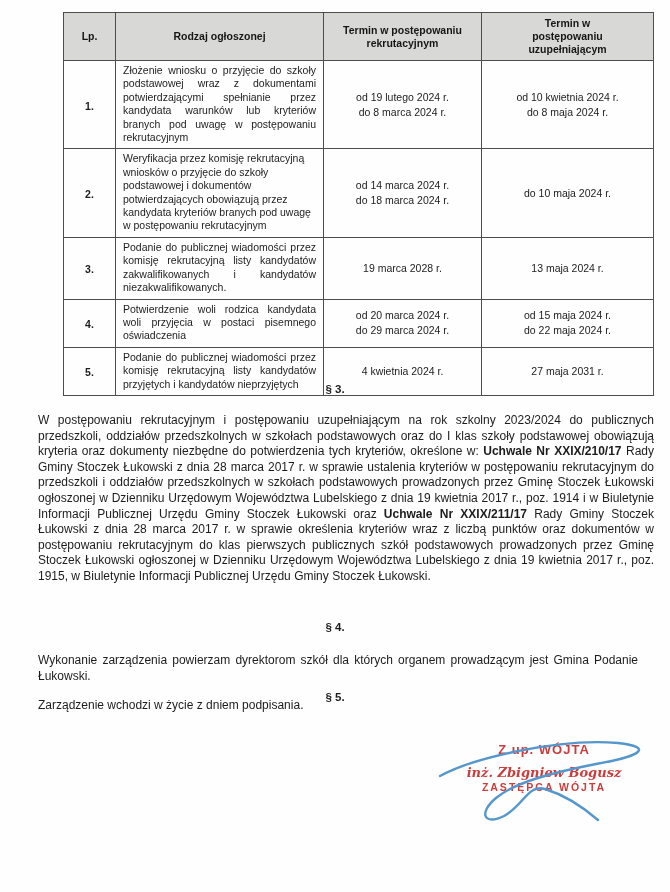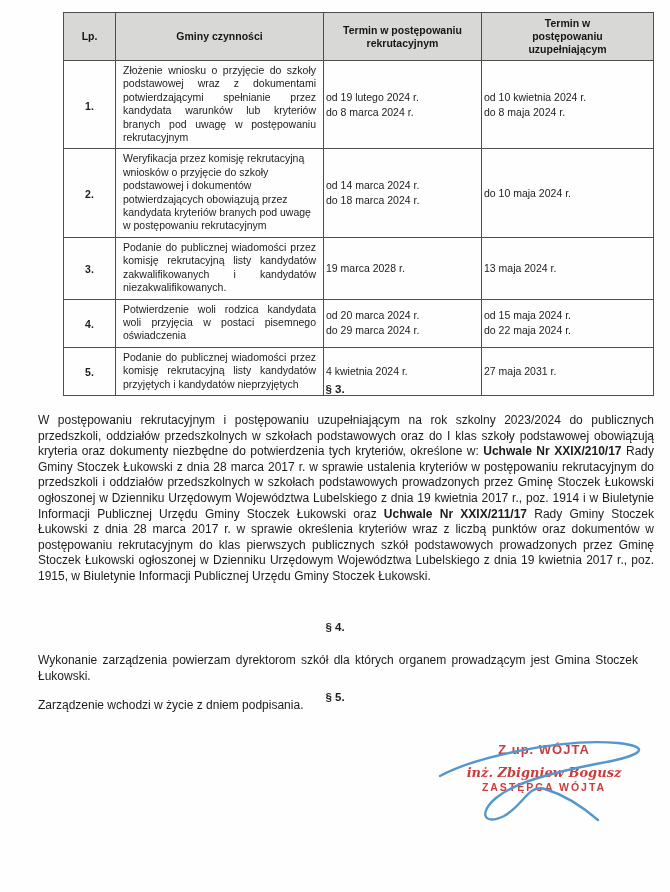--- a/index.html
+++ b/index.html
@@ -16,21 +16,21 @@
     background:#d8d8d6;font-weight:bold;text-align:center;
     padding:4px 2px;line-height:13px;white-space:pre-line;font-size:10.5px;color:#161616;
   }
   col.c-lp{width:52px;}
   col.c-act{width:208px;}
   col.c-t1{width:158px;}
   col.c-t2{width:172px;}
   td.lp{text-align:center;vertical-align:top;font-weight:bold;padding-top:3px;}
   td.act{padding:3px 7px 4px 7px;line-height:13.4px;text-align:justify;vertical-align:top;}
   td.act.left{text-align:left;}
-  td.term{text-align:left;line-height:15px;white-space:pre-line;padding:2px;}
+  td.term{text-align:center;line-height:15px;white-space:pre-line;padding:2px;}
   
   .sec-head{position:absolute;left:0;width:670px;text-align:center;font-weight:bold;font-size:11.5px;}
   .bodytext{
     position:absolute;left:33px;width:616px;margin:5px;font-size:12px;line-height:15.6px;
     text-align:justify;
   }
   .bodytext b{font-weight:bold;}
   
   .sig{position:absolute;left:418px;top:736px;width:252px;height:130px;}
   .stamp{position:absolute;left:0;top:0;width:100%;text-align:center;color:#cb3d3d;}
@@ -48,21 +48,21 @@
     <table class="sched">
       <colgroup>
           <col class="c-lp">
           <col class="c-act">
           <col class="c-t1">
           <col class="c-t2">
         </colgroup>
       <thead>
         <tr>
           <th>Lp.</th>
-          <th>Gminy czynności</th>
+          <th>Rodzaj ogłoszonej</th>
           <th>Termin w postępowaniu
 rekrutacyjnym</th>
           <th>Termin w
 postępowaniu
 uzupełniającym</th>
         </tr>
       </thead>
       <tbody>
         <tr>
           <td class="lp">1.</td>
@@ -100,21 +100,21 @@
           <td class="term">27 maja 2031 r.</td>
         </tr>
       </tbody>
     </table>
   </div>
 
   <div class="sec-head" style="top:383px">§ 3.</div>
   <p class="bodytext" style="top:408px"><span>W postępowaniu rekrutacyjnym i postępowaniu uzupełniającym na rok szkolny 2023/2024 do publicznych przedszkoli, oddziałów przedszkolnych w szkołach podstawowych oraz do I klas szkoły podstawowej obowiązują kryteria oraz dokumenty niezbędne do potwierdzenia tych kryteriów, określone w: </span><b>Uchwale Nr  XXIX/210/17</b><span> Rady Gminy Stoczek Łukowski z dnia 28 marca 2017 r. w sprawie ustalenia kryteriów w postępowaniu rekrutacyjnym do przedszkoli i oddziałów przedszkolnych w szkołach podstawowych prowadzonych przez Gminę Stoczek Łukowski ogłoszonej w Dzienniku Urzędowym Województwa Lubelskiego z dnia 19 kwietnia 2017 r., poz. 1914 i w Biuletynie Informacji Publicznej Urzędu Gminy Stoczek Łukowski oraz </span><b>Uchwale Nr XXIX/211/17</b><span> Rady Gminy Stoczek Łukowski z dnia 28 marca 2017 r. w sprawie określenia kryteriów wraz z liczbą punktów oraz dokumentów w postępowaniu rekrutacyjnym do klas pierwszych publicznych szkół podstawowych prowadzonych przez Gminę Stoczek Łukowski ogłoszonej w Dzienniku Urzędowym Województwa Lubelskiego z dnia 19 kwietnia 2017 r., poz. 1915, w Biuletynie Informacji Publicznej Urzędu Gminy Stoczek Łukowski.</span></p>
 
   <div class="sec-head" style="top:621px">§ 4.</div>
-  <p class="bodytext" style="top:648px;width:600px">Wykonanie zarządzenia powierzam dyrektorom szkół dla których organem prowadzącym jest Gmina Stoczek Łukowski.</p>
+  <p class="bodytext" style="top:648px;width:600px">Wykonanie zarządzenia powierzam dyrektorom szkół dla których organem prowadzącym jest Gmina Podanie Łukowski.</p>
 
   <div class="sec-head" style="top:691px">§ 5.</div>
   <p class="bodytext" style="top:693px;text-align:left">Zarządzenie wchodzi w życie z dniem podpisania.</p>
 
   <div class="sig">
     <div class="stamp">
       <div class="stamp-l1">Z up. WÓJTA</div>
       <div class="stamp-l2">inż. Zbigniew Bogusz</div>
       <div class="stamp-l3">ZASTĘPCA WÓJTA</div>
     </div>

